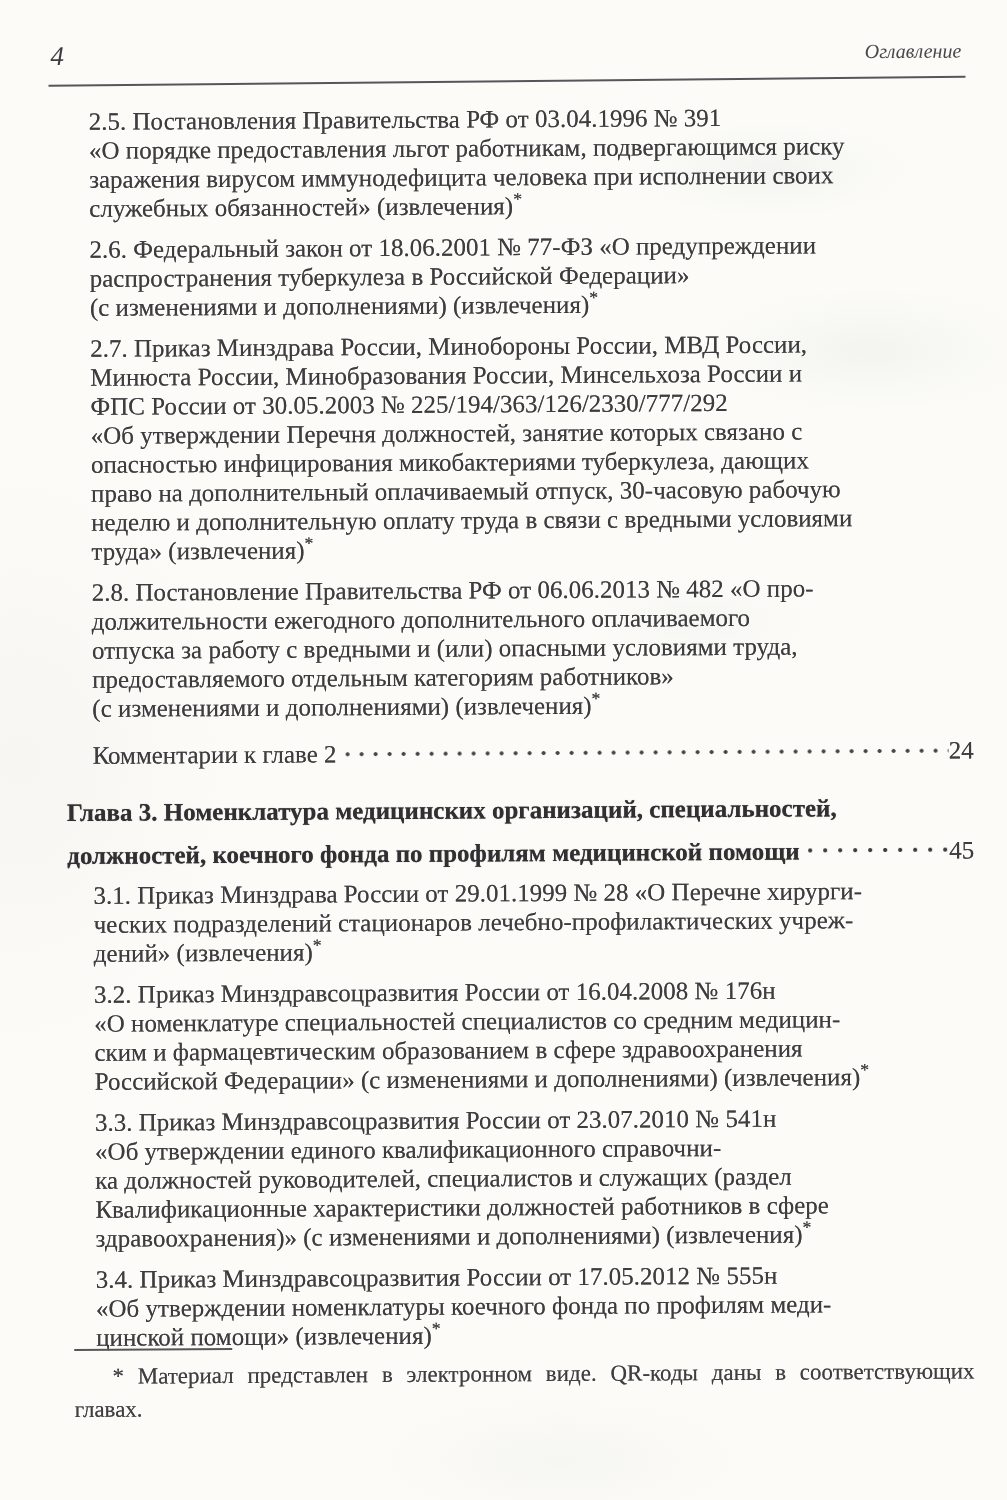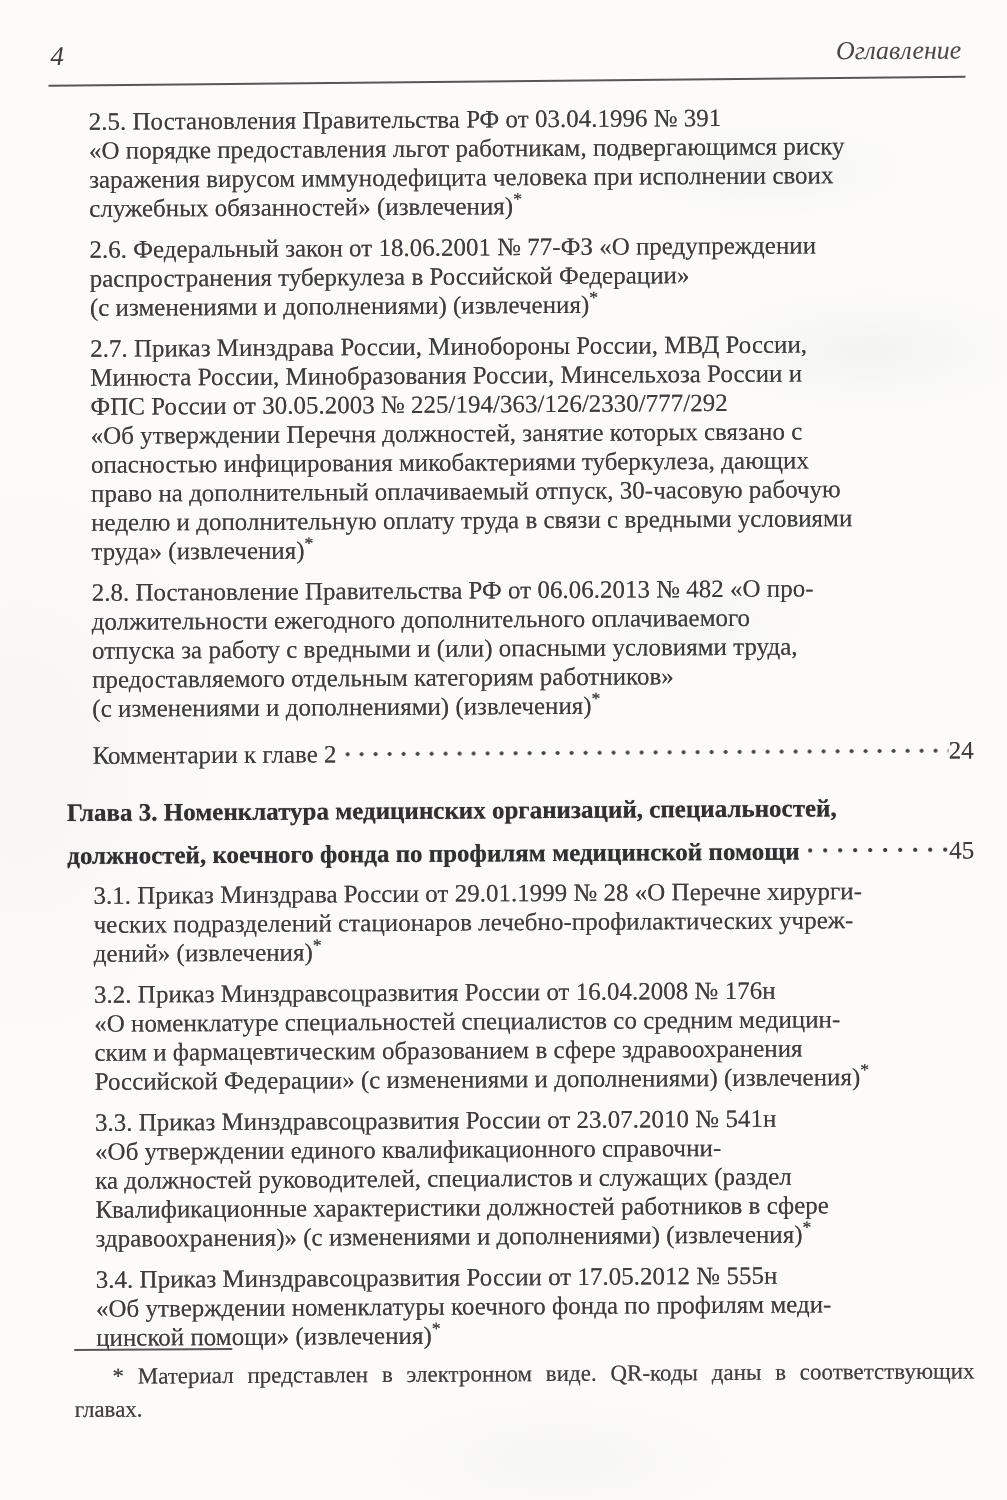--- a/index.html
+++ b/index.html
@@ -22,21 +22,21 @@
     color: #3d3d40;
   }
   .sheet { transform: rotate(-0.35deg); transform-origin: 55% 0; }
 
   .page-header {
     display: flex; justify-content: space-between; align-items: flex-end;
     padding: 38px 46px 0 50px;
     font-style: italic;
   }
   .page-number { font-size: 27px; line-height: 30px; }
-  .running-title { font-size: 26px; line-height: 30px; color: #48484b; }
+  .running-title { font-size: 20px; line-height: 30px; color: #48484b; }
 
   .header-rule {
     margin: 12px 42px 0 48px;
     border: 0; border-top: 2px solid #55555a;
     transform: rotate(-0.22deg);
   }
 
   .toc { margin: 22px 38px 0 88px; font-size: 25px; line-height: 29px; }
   .line { white-space: nowrap; text-shadow: 0 0 0.6px rgba(62,62,66,0.75); }
   .entry { margin-bottom: 12px; }

